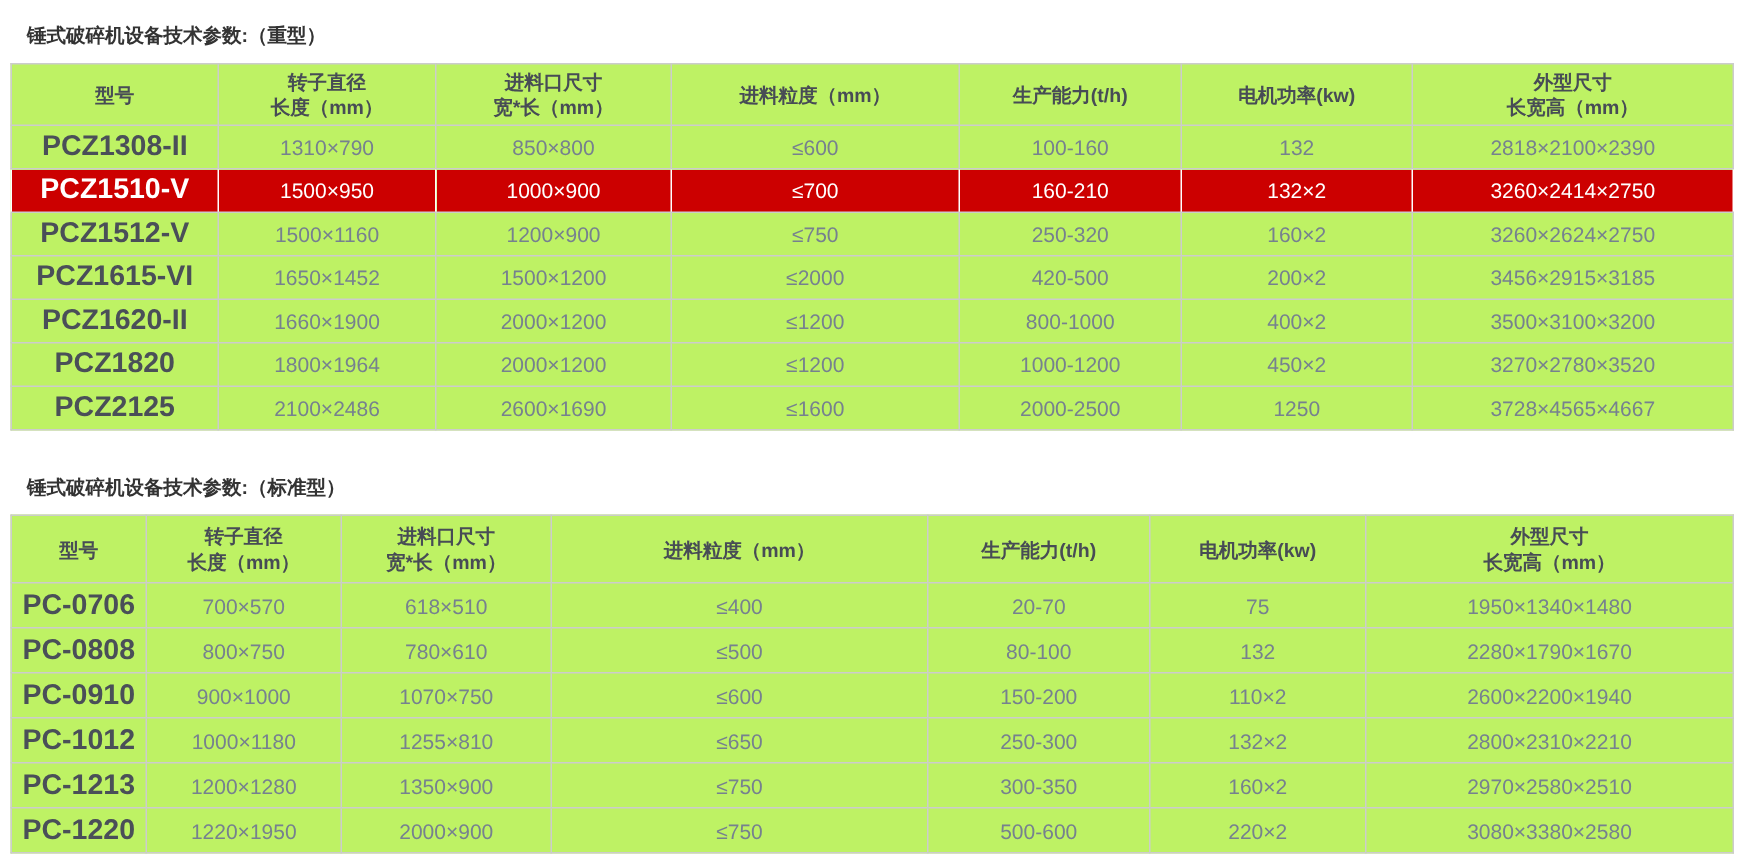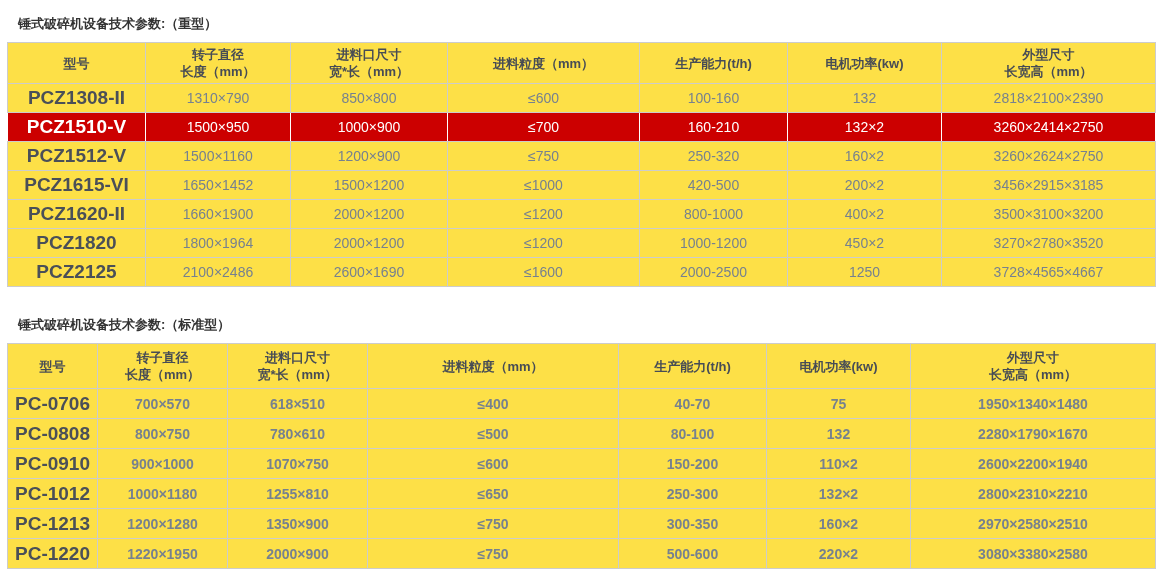--- a/index.html
+++ b/index.html
@@ -9,37 +9,37 @@
     font-family:"Liberation Sans","DejaVu Sans",sans-serif;
   }
   .tbl-title {
     margin:11px; font-size:13px; font-weight:bold; color:#333;
     line-height:16px;
   }
   .title-0 { padding-top:5px; margin-bottom:10px; }
   .title-1 { padding-top:19px; margin-bottom:10px; }
   table.spec-table {
     border-collapse:collapse; table-layout:fixed; width:1149px;
-    background:#fde047;
+    background:#bef264;
   }
   .spec-table th, .spec-table td {
     border:1px solid #ccc; text-align:center; vertical-align:middle;
     overflow:hidden; white-space:nowrap;
   }
   .spec-table thead th {
     font-size:13px; font-weight:bold; color:#474c55; padding:3px 2px;
     line-height:17px;
   }
   .t0 thead th { height:34px; }
   .t1 thead th { height:38px; }
   .spec-table tbody td {
     font-size:14px; font-weight:normal; color:#76818f;
     padding:0 3px; height:28px;
   }
-  .t1 tbody td { height:29px;font-weight:bold; }
+  .t1 tbody td { height:29px; }
   .spec-table tbody td.model {
     font-size:19px; font-weight:bold; color:#4a4f58;
   }
   :root { --hl-bg:#cc0000; --hl-fg:#ffffff; }
   tr.highlight td {
     background:var(--hl-bg);
     color:var(--hl-fg);
     border-left-color:#fff; border-right-color:#fff;
   }
   tr.highlight td.model { color:var(--hl-fg); }
@@ -120,21 +120,21 @@
             <td>1200×900</td>
             <td>≤750</td>
             <td>250-320</td>
             <td>160×2</td>
             <td>3260×2624×2750</td>
           </tr>
           <tr>
             <td class="model">PCZ1615-VI</td>
             <td>1650×1452</td>
             <td>1500×1200</td>
-            <td>≤1000</td>
+            <td>≤2000</td>
             <td>420-500</td>
             <td>200×2</td>
             <td>3456×2915×3185</td>
           </tr>
           <tr>
             <td class="model">PCZ1620-II</td>
             <td>1660×1900</td>
             <td>2000×1200</td>
             <td>≤1200</td>
             <td>800-1000</td>
@@ -202,21 +202,21 @@
               <div>长宽高（mm）</div>
             </th>
           </tr>
         </thead>
         <tbody>
           <tr>
             <td class="model">PC-0706</td>
             <td>700×570</td>
             <td>618×510</td>
             <td>≤400</td>
-            <td>40-70</td>
+            <td>20-70</td>
             <td>75</td>
             <td>1950×1340×1480</td>
           </tr>
           <tr>
             <td class="model">PC-0808</td>
             <td>800×750</td>
             <td>780×610</td>
             <td>≤500</td>
             <td>80-100</td>
             <td>132</td>

